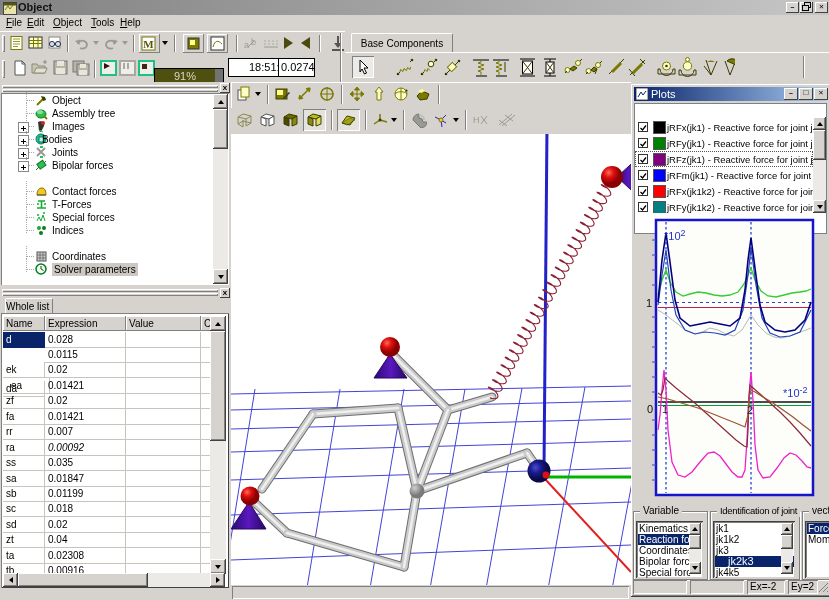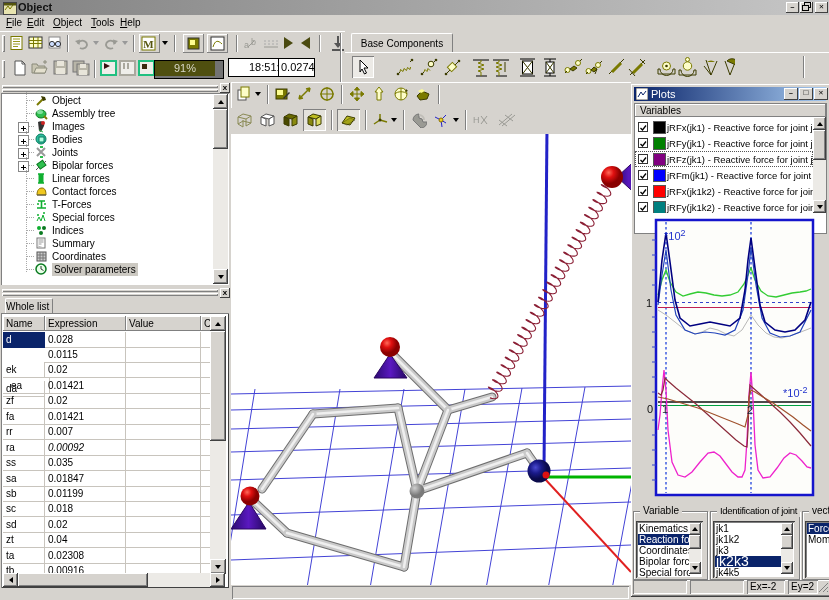--- a/index.html
+++ b/index.html
@@ -156,21 +156,21 @@
 
   <div class="abs" style="left:100px;top:60px;"></div>
   <div class="abs" style="left:100px;top:4px;width:13px;height:12px;border:2px solid #20c080;background:#efeeea;"></div>
   <div class="abs" style="left:104px;top:7px;width:0;height:0;border:3px solid transparent;border-left:6px solid #3a1010;border-right:none;"></div>
   <div class="abs" style="left:119px;top:4px;width:13px;height:12px;border:2px solid #aaa89e;background:#efeeea;"></div>
   <div class="abs" style="left:123px;top:7px;width:2px;height:6px;background:#aaa89e;"></div>
   <div class="abs" style="left:127px;top:7px;width:2px;height:6px;background:#aaa89e;"></div>
   <div class="abs" style="left:138px;top:4px;width:13px;height:12px;border:2px solid #20c080;background:#efeeea;"></div>
   <div class="abs" style="left:142px;top:8px;width:5px;height:5px;background:#3a2a10;"></div>
 
-  <div class="abs" style="left:154px;top:4px;width:68px;height:17px;border:1px solid #000;background:#737373;">
+  <div class="abs" style="left:154px;top:12px;width:68px;height:17px;border:1px solid #000;background:#737373;">
     <div class="abs" style="left:0;top:0;width:60px;height:15px;background:#4f4f0f;"></div>
     <div class="abs" style="left:0;top:1px;width:60px;text-align:center;color:#d8d8c8;font-size:11px;">91%</div>
   </div>
 
   <div class="abs" style="left:228px;top:2px;width:48px;height:17px;border:1px solid #000;background:#fff;font-size:11px;line-height:16px;padding-left:20px;">18:51:48</div>
   <div class="abs" style="left:278px;top:2px;width:33px;height:17px;border:1px solid #000;background:#fff;font-size:11px;line-height:16px;padding-left:2px;">0.0274</div>
   <div class="abs sep" style="left:340px;top:-23px;height:49px;"></div>
 </div>
 
 <div id="bc" class="abs" style="left:345px;top:31px;width:484px;height:51px;background:#d6d3ce;">
@@ -322,21 +322,21 @@
         <svg class="abs" style="left:25px;top:6px;" width="8" height="1">
           <path d="M0 0.5h8" stroke="#aaa" stroke-dasharray="1 1"></path>
         </svg>
         <div class="abs" style="left:16px;top:2px;width:9px;height:9px;background:#fff;border:1px solid #888;"><svg width="9" height="9">
             <path d="M2 4.5h5M4.5 2v5" stroke="#000"></path>
           </svg></div>
         <svg class="abs" style="left:33px;top:0px;" width="13" height="13">
           <circle cx="6" cy="6" r="5" fill="#2ebf9f" stroke="#0a7a60"></circle>
           <rect x="4" y="4" width="5" height="5" fill="#b0ffe0" stroke="#0a7a60"></rect>
         </svg>
-        <span class="abs" style="left:50px;top:0;">Bodies</span>
+        <span class="abs" style="left:40px;top:0;">Bodies</span>
       </div>
       <div class="trow" style="left:0;top:54px;width:210px;">
         <svg class="abs" style="left:24px;top:-4px;" width="1" height="13">
           <path d="M0.5 0v13" stroke="#aaa" stroke-dasharray="1 1"></path>
         </svg>
         <svg class="abs" style="left:25px;top:6px;" width="8" height="1">
           <path d="M0 0.5h8" stroke="#aaa" stroke-dasharray="1 1"></path>
         </svg>
         <div class="abs" style="left:16px;top:2px;width:9px;height:9px;background:#fff;border:1px solid #888;"><svg width="9" height="9">
             <path d="M2 4.5h5M4.5 2v5" stroke="#000"></path>
@@ -356,32 +356,20 @@
         </svg>
         <div class="abs" style="left:16px;top:2px;width:9px;height:9px;background:#fff;border:1px solid #888;"><svg width="9" height="9">
             <path d="M2 4.5h5M4.5 2v5" stroke="#000"></path>
           </svg></div>
         <svg class="abs" style="left:33px;top:0px;" width="13" height="13">
           <rect x="3" y="3" width="7" height="6" transform="rotate(-35 6 6)" fill="#2ebf4f" stroke="#0a7a20"></rect>
           <path d="M1 11l3-3M9 4l2-2" stroke="#555"></path>
         </svg>
         <span class="abs" style="left:50px;top:0;">Bipolar forces</span>
       </div>
-      <div class="trow" style="left:0;top:80px;width:210px;">
-        <svg class="abs" style="left:24px;top:-4px;" width="1" height="13">
-          <path d="M0.5 0v13" stroke="#aaa" stroke-dasharray="1 1"></path>
-        </svg>
-        <svg class="abs" style="left:25px;top:6px;" width="8" height="1">
-          <path d="M0 0.5h8" stroke="#aaa" stroke-dasharray="1 1"></path>
-        </svg>
-        <svg class="abs" style="left:33px;top:0px;" width="13" height="13">
-          <path d="M3 2h6M3 11h6M3.5 3.5h5M3.5 5h5M3.5 6.5h5M3.5 8h5M3.5 9.5h5" stroke="#0faf30" stroke-width="1.4"></path>
-        </svg>
-        <span class="abs" style="left:50px;top:0;">Linear forces</span>
-      </div>
       <div class="trow" style="left:0;top:93px;width:210px;">
         <svg class="abs" style="left:24px;top:-4px;" width="1" height="13">
           <path d="M0.5 0v13" stroke="#aaa" stroke-dasharray="1 1"></path>
         </svg>
         <svg class="abs" style="left:25px;top:6px;" width="8" height="1">
           <path d="M0 0.5h8" stroke="#aaa" stroke-dasharray="1 1"></path>
         </svg>
         <svg class="abs" style="left:33px;top:0px;" width="13" height="13">
           <path d="M2 10c0-5 2-7 5-7s4 3 4 7z" fill="#f0c820" stroke="#8a7000"></path>
           <path d="M2 10h9" stroke="#555"></path>
@@ -422,34 +410,20 @@
         </svg>
         <svg class="abs" style="left:25px;top:6px;" width="8" height="1">
           <path d="M0 0.5h8" stroke="#aaa" stroke-dasharray="1 1"></path>
         </svg>
         <svg class="abs" style="left:33px;top:0px;" width="13" height="13">
           <circle cx="4" cy="4" r="2" fill="#0faf30"></circle>
           <circle cx="9" cy="4" r="2" fill="#0a7a20"></circle>
           <circle cx="6" cy="9" r="2" fill="#0a7a20"></circle>
         </svg>
         <span class="abs" style="left:50px;top:0;">Indices</span>
-      </div>
-      <div class="trow" style="left:0;top:145px;width:210px;">
-        <svg class="abs" style="left:24px;top:-4px;" width="1" height="13">
-          <path d="M0.5 0v13" stroke="#aaa" stroke-dasharray="1 1"></path>
-        </svg>
-        <svg class="abs" style="left:25px;top:6px;" width="8" height="1">
-          <path d="M0 0.5h8" stroke="#aaa" stroke-dasharray="1 1"></path>
-        </svg>
-        <svg class="abs" style="left:33px;top:0px;" width="13" height="13">
-          <rect x="2" y="1" width="8" height="10" fill="#fff" stroke="#777"></rect>
-          <path d="M3.5 3h5M3.5 5h5M3.5 7h3" stroke="#999"></path>
-          <path d="M3 9l6 2" stroke="#bbb"></path>
-        </svg>
-        <span class="abs" style="left:50px;top:0;">Summary</span>
       </div>
       <div class="trow" style="left:0;top:158px;width:210px;">
         <svg class="abs" style="left:24px;top:-4px;" width="1" height="13">
           <path d="M0.5 0v13" stroke="#aaa" stroke-dasharray="1 1"></path>
         </svg>
         <svg class="abs" style="left:25px;top:6px;" width="8" height="1">
           <path d="M0 0.5h8" stroke="#aaa" stroke-dasharray="1 1"></path>
         </svg>
         <svg class="abs" style="left:33px;top:0px;" width="13" height="13">
           <rect x="2" y="2" width="9" height="9" fill="#ccc" stroke="#555"></rect>
@@ -794,21 +768,20 @@
         <rect width="12" height="12" fill="#fff" stroke="#555"></rect>
         <path d="M2 9l3-5 2 3 3-4" stroke="#0a246a" fill="none"></path>
       </svg>
     <div class="abs" style="left:17px;top:0px;color:#fff;font-weight:normal;font-size:11px;line-height:14px;">Plots</div>
     <div class="abs xbtn" style="left:150px;top:1px;width:14px;height:12px;">–</div>
     <div class="abs xbtn" style="left:165px;top:1px;width:14px;height:12px;">□</div>
     <div class="abs xbtn" style="left:180px;top:1px;width:14px;height:12px;">✕</div>
   </div>
 
   <div class="abs" style="left:4px;top:20px;width:191px;height:129px;background:#fff;box-shadow:0 0 0 1px #808080;"></div>
-  <div class="abs" style="left:4px;top:20px;width:191px;height:13px;background:#d6d3ce;box-shadow:inset -1px -1px 0 #808080,inset 1px 1px 0 #fff;line-height:13px;padding-left:5px;box-sizing:border-box;">Variables</div>
   <div id="vars" class="abs" style="left:4px;top:35px;width:178px;height:94px;background:#fff;overflow:hidden;">
       <div class="abs" style="left:0;top:0px;width:178px;height:16px;overflow:hidden;">
         <div class="abs" style="left:3px;top:3px;width:8px;height:8px;background:#fff;border:1px solid #333;"><svg width="8" height="8">
             <path d="M1.5 4l2 2 3.5-4.5" stroke="#000" stroke-width="1.3" fill="none"></path>
           </svg></div>
         <div class="abs" style="left:18px;top:2px;width:11px;height:11px;background:#000000;border:1px solid #555;"></div>
         <div class="abs" style="left:32px;top:3px;white-space:nowrap;font-size:9.5px;">jRFx(jk1) - Reactive force for joint jk...</div>
       </div>
       <div class="abs" style="left:0;top:16px;width:178px;height:16px;overflow:hidden;">
         <div class="abs" style="left:3px;top:3px;width:8px;height:8px;background:#fff;border:1px solid #333;"><svg width="8" height="8">
@@ -906,21 +879,21 @@
         <div class="abs btn" style="left:0;top:12px;width:12px;height:14px;"></div>
       </div>
     </div>
   <div class="abs gb" style="left:79px;top:427px;width:88px;height:67px;">
     <div class="gbl" style="white-space:nowrap;font-size:9.5px;letter-spacing:-0.3px;">Identification of joint</div>
   </div>
   <div id="ljoint" class="abs lst" style="left:82px;top:437px;width:82px;height:57px;">
       <div class="abs" style="left:2px;top:2px;width:66px;height:11px;line-height:11px;font-size:10px;white-space:nowrap;overflow:hidden;padding-left:1px;">jk1</div>
       <div class="abs" style="left:2px;top:13px;width:66px;height:11px;line-height:11px;font-size:10px;white-space:nowrap;overflow:hidden;padding-left:1px;">jk1k2</div>
       <div class="abs" style="left:2px;top:24px;width:66px;height:11px;line-height:11px;font-size:10px;white-space:nowrap;overflow:hidden;padding-left:1px;">jk3</div>
-      <div class="abs sel" style="left:2px;top:35px;width:66px;height:11px;line-height:11px;font-size:14px;white-space:nowrap;overflow:hidden;padding-left:1px;">jk2k3</div>
+      <div class="abs sel" style="left:2px;top:35px;width:66px;height:11px;line-height:11px;font-size:11px;white-space:nowrap;overflow:hidden;padding-left:13px;">jk2k3</div>
       <div class="abs" style="left:2px;top:46px;width:66px;height:11px;line-height:11px;font-size:10px;white-space:nowrap;overflow:hidden;padding-left:1px;">jk4k5</div>
       <div class="abs" style="left: 68px; top: 2px; width: 12px; height: 51px; background: rgb(236, 234, 230);">
         <div class="sbtn abs" style="left:0;top:0;width:12px;height:12px;">
           <div class="arr arrU"></div>
         </div>
         <div class="sbtn abs" style="left:0;top:39px;width:12px;height:12px;">
           <div class="arr arrD"></div>
         </div>
         <div class="abs btn" style="left:0;top:12px;width:12px;height:14px;"></div>
       </div>

